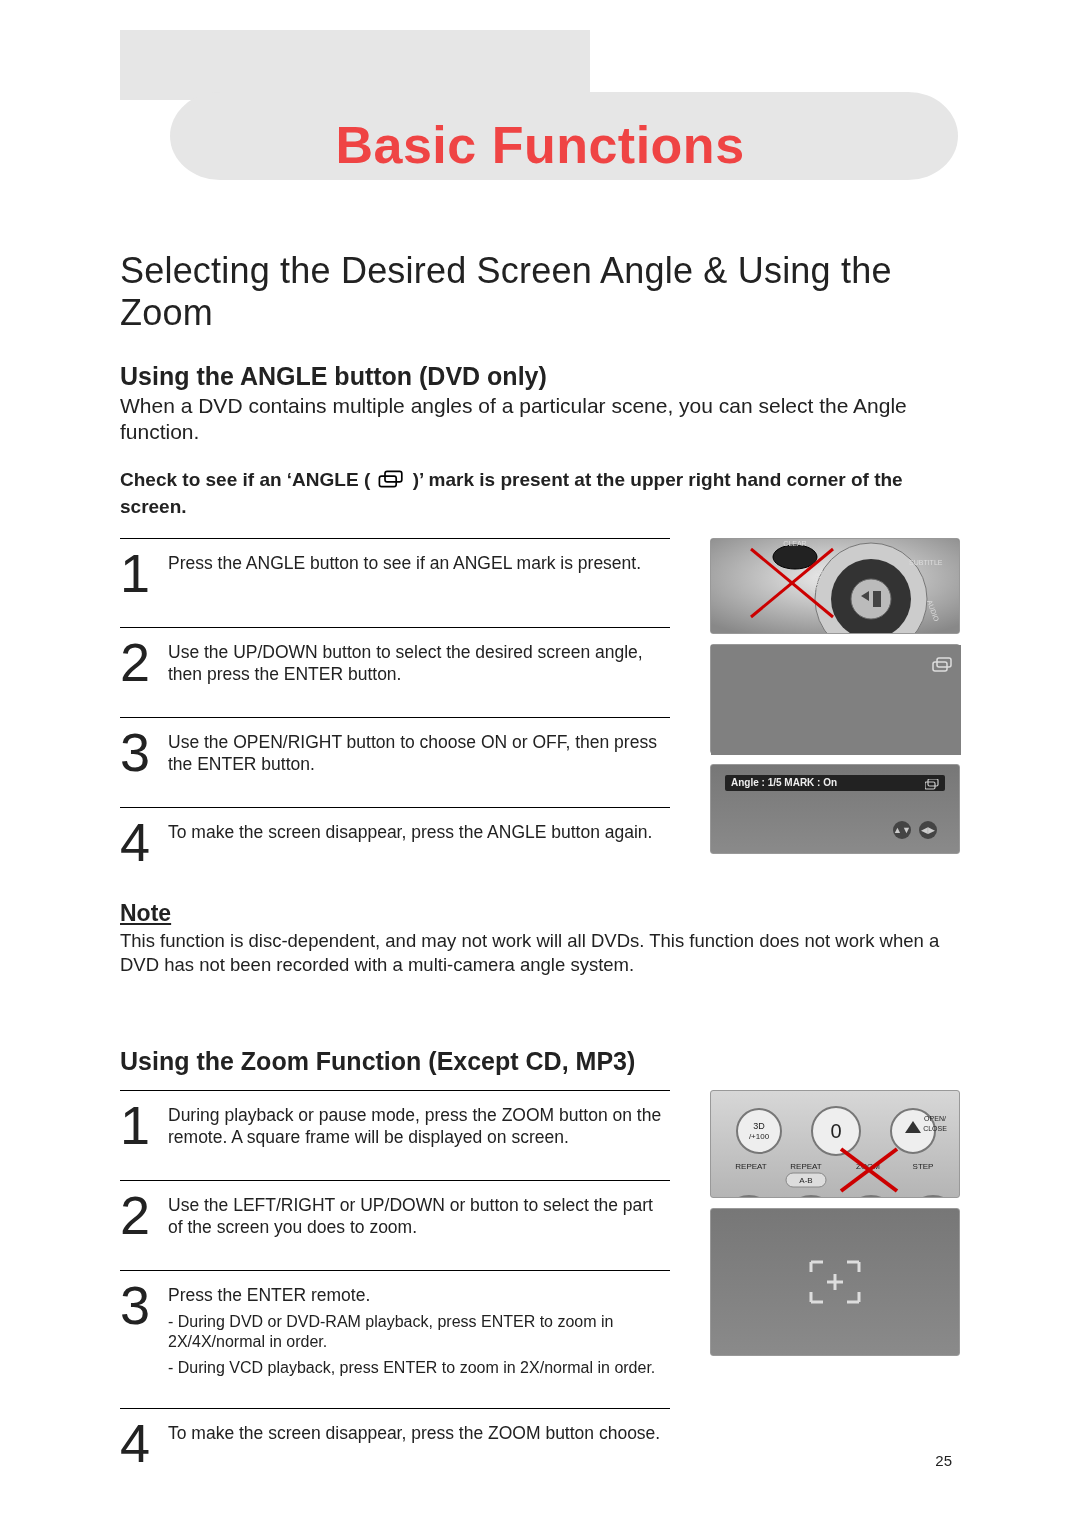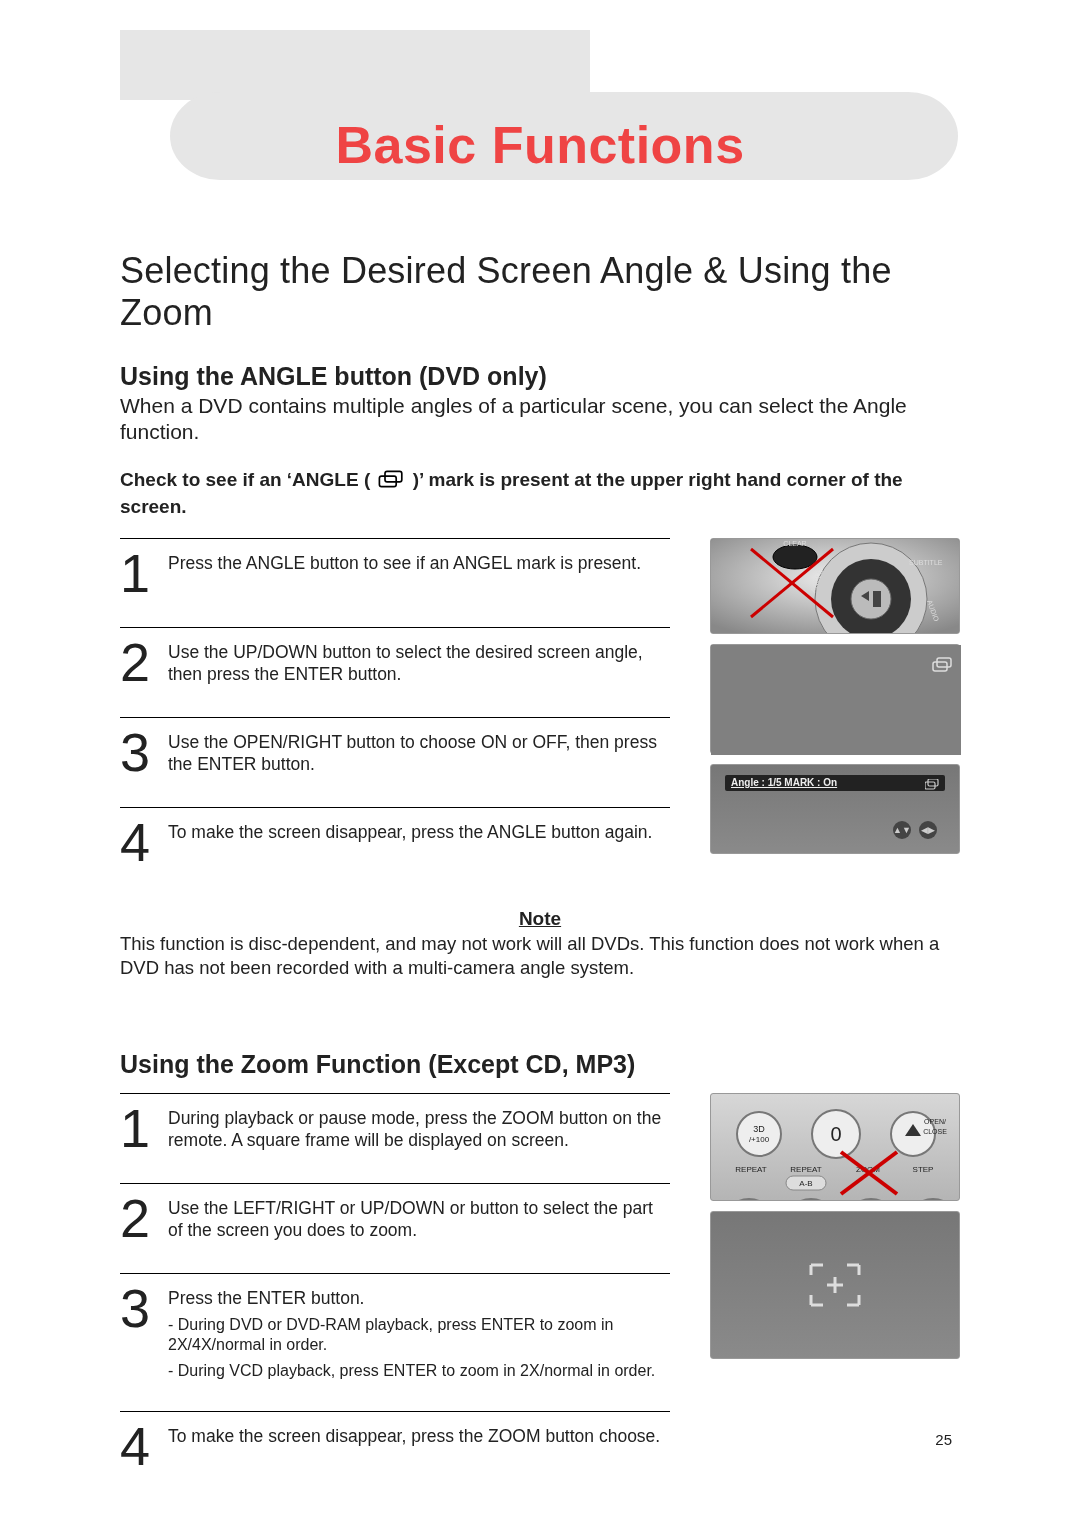--- a/index.html
+++ b/index.html
@@ -16,36 +16,36 @@
   p.check { font-size: 19px; font-weight: 700; margin-top: 22px; line-height: 1.3; }
   .angle-icon { display: inline-block; vertical-align: -3px; margin: 0 2px; }
   .angle-icon svg { width: 28px; height: 20px; }
   .two-col { display: flex; gap: 40px; margin-top: 18px; }
   .steps { flex: 1 1 auto; }
   .panels { flex: 0 0 250px; display: flex; flex-direction: column; gap: 10px; }
   .step { display: flex; align-items: flex-start; gap: 14px; border-top: 1.2px solid #000; padding: 10px 0 30px 0; }
   .step .num { font-family: "Futura", Helvetica, Arial, sans-serif; font-size: 54px; font-weight: 300; line-height: 0.9; min-width: 34px; text-align: left; }
   .step .txt { padding-top: 4px; font-size: 17.5px; font-weight: 300; line-height: 1.25; }
   .step .sublist { margin-top: 6px; font-size: 16px; font-weight: 300; font-family: "Futura Condensed","Arial Narrow",Arial,sans-serif; }
-  .note-h { font-size: 19px; font-weight: 700; text-decoration: underline; margin-top: 12px; text-align: center; }
+  .note-h { font-size: 23px; font-weight: 700; text-decoration: underline; margin-top: 4px; }
   .note-p { font-size: 18.5px; font-weight: 300; line-height: 1.3; margin-top: 2px; }
   .panel { width: 250px; background: linear-gradient(#777,#8a8a8a); border: 1px solid #999; border-radius: 3px; }
   .panel.remote-top { height: 96px; position: relative; overflow: hidden; }
   .panel.blank { height: 110px; }
   .panel.blank svg { display:block; }
   .panel.osd { height: 90px; position: relative; color: #eee; font-family: Arial, sans-serif; }
-  .osd-bar { position: absolute; left: 14px; top: 10px; right: 14px; height: 16px; background: #222; border-radius: 2px; font-size: 10px; font-weight: 700; line-height: 16px; padding-left: 6px; text-decoration: underline; }
+  .osd-bar { position: absolute; left: 14px; top: 10px; right: 14px; height: 16px; background: #222; border-radius: 2px; font-size: 10px; font-weight: 700; line-height: 16px; padding-left: 6px; }
   .osd-ic1 { position: absolute; right: 20px; top: 12px; width: 14px; height: 12px; }
   .osd-ic2 { position: absolute; right: 48px; bottom: 14px; width: 18px; height: 18px; border-radius: 50%; background: #444; color: #ccc; font-size: 9px; text-align: center; line-height: 18px; }
   .osd-ic3 { position: absolute; right: 22px; bottom: 14px; width: 18px; height: 18px; border-radius: 50%; background: #444; color: #ccc; font-size: 9px; text-align: center; line-height: 18px; }
   .panel.remote-mid { height: 108px; position: relative; overflow: hidden; }
   .panel.zoom-scr { height: 148px; position: relative; }
   .zoom-cross { position: absolute; left: 50%; top: 50%; transform: translate(-50%,-50%); }
   .zoom-cross svg { display: block; }
-  .pagenum { position: absolute; right: 128px; bottom: 80px; font-size: 15px; }
+  .pagenum { position: absolute; right: 128px; bottom: 59px; font-size: 15px; }
   .gap { height: 56px; }
 </style>
 </head>
 <body>
 
 <div class="page">
   <div class="top-corner"></div>
   <div class="corner-r"></div>
   <div class="top-band"></div>
   <div class="chapter">Basic Functions</div>
@@ -151,21 +151,21 @@
           <div class="num">1</div>
           <div class="txt">During playback or pause mode, press the ZOOM button on the remote. A square frame will be displayed on screen.</div>
         </div>
         <div class="step">
           <div class="num">2</div>
           <div class="txt">Use the LEFT/RIGHT or UP/DOWN or button to select the part of the screen you does to zoom.</div>
         </div>
         <div class="step">
           <div class="num">3</div>
           <div class="txt">
-            <span>Press the ENTER button.</span>
+            <span>Press the ENTER remote.</span>
             <div class="sublist">- During DVD or DVD-RAM  playback, press ENTER to zoom in 2X/4X/normal  in order.</div>
             <div class="sublist">- During VCD playback, press ENTER to zoom in 2X/normal  in order.</div>
           </div>
         </div>
         <div class="step">
           <div class="num">4</div>
           <div class="txt">To make the screen disappear, press the ZOOM button choose.</div>
         </div>
       </div>
 

